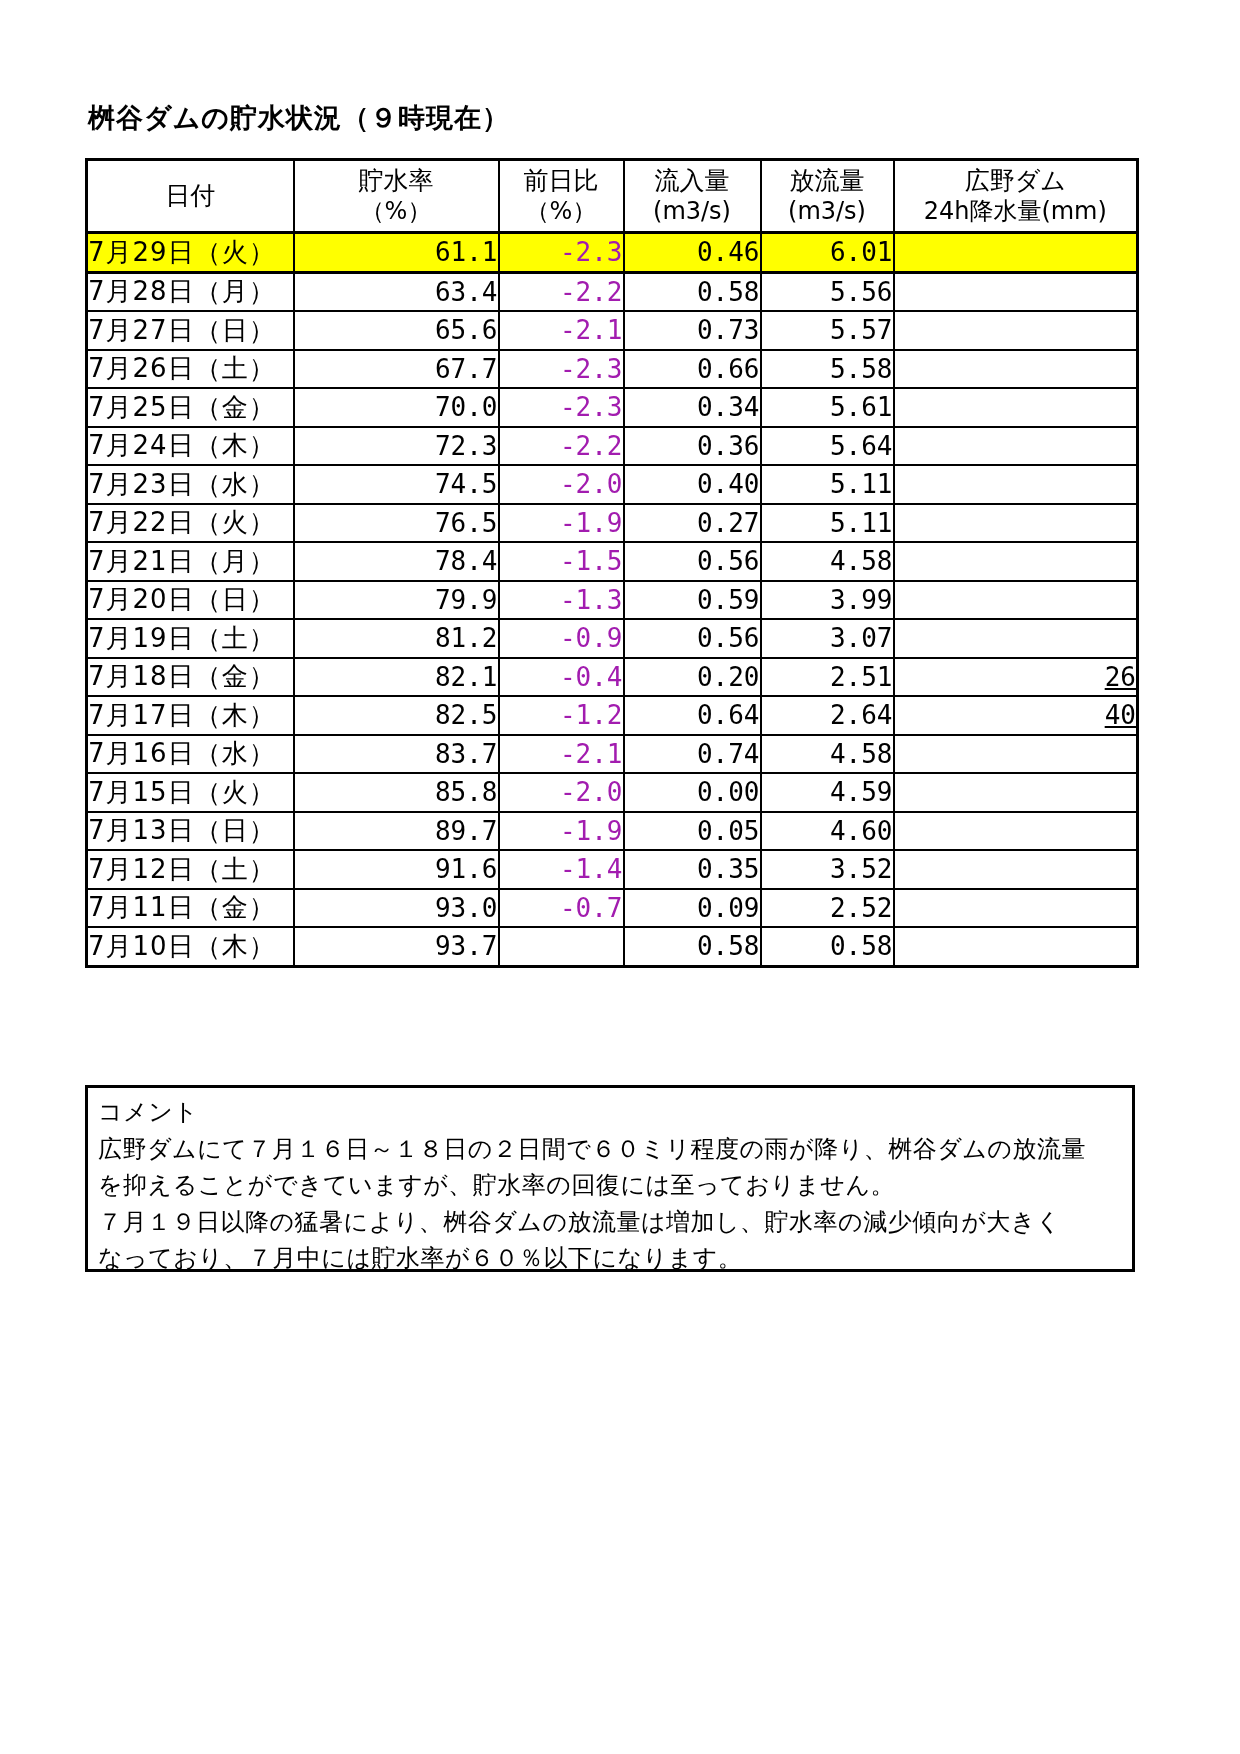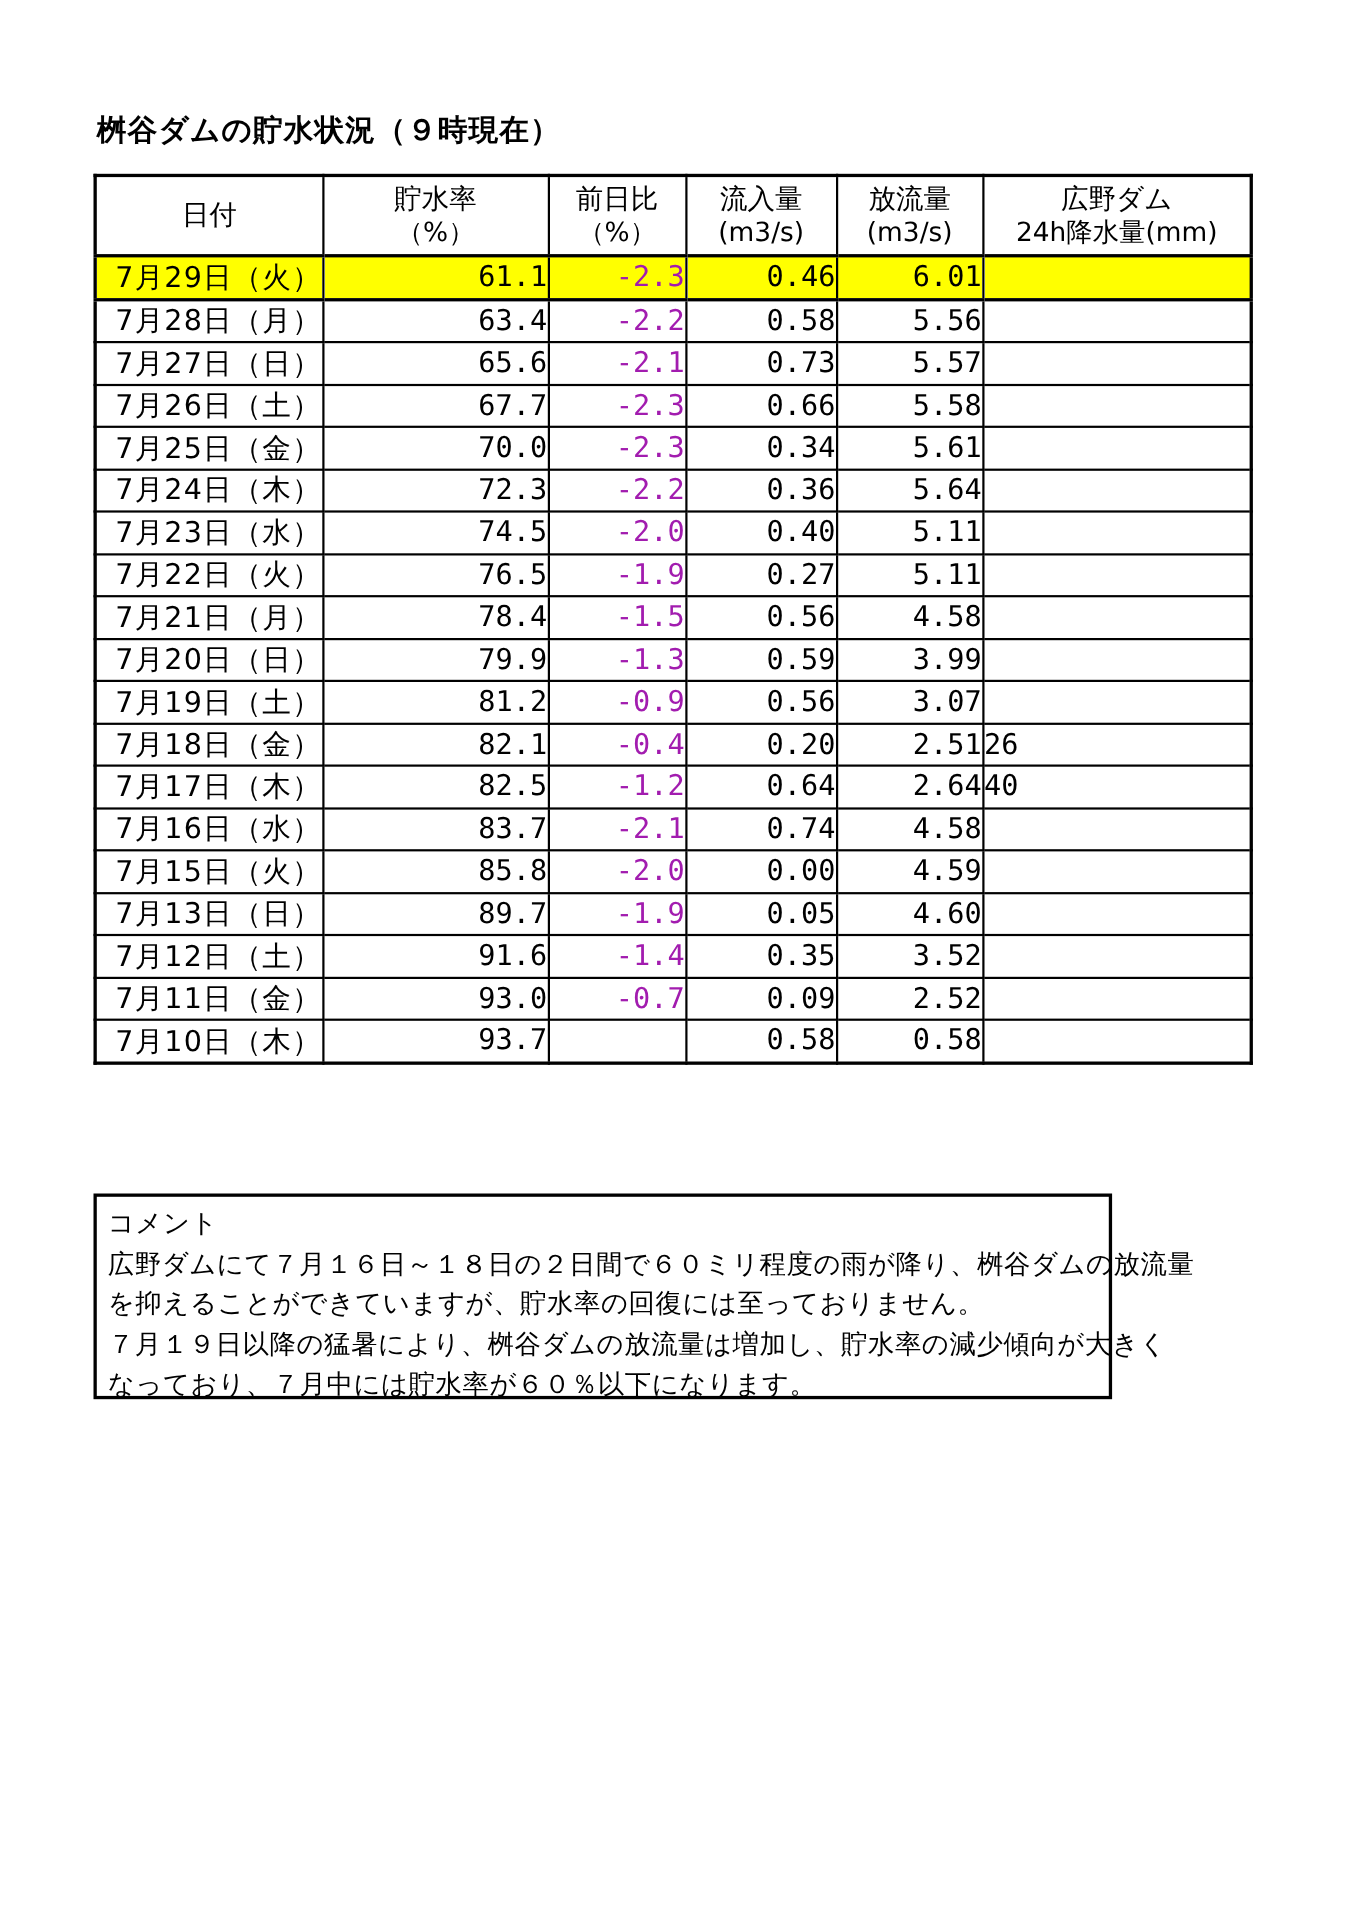--- a/index.html
+++ b/index.html
@@ -48,40 +48,41 @@
     vertical-align: middle;
     line-height: 1.22;
     border-bottom: 3px solid #000;
   }
   table.storage-table tbody td {
     height: 36.5px;
     font-size: 26px;
     vertical-align: middle;
   }
   td.date {
-    text-align: right;
+    text-align: left;
     letter-spacing: 1px;
   }
   td.storage, td.diff, td.inflow, td.outflow {
     text-align: right;
     padding-right: 25px;
     font-family: "DejaVu Sans Mono", "DejaVu Sans", monospace;
   }
   td.rain {
-    text-align: left;
+    text-align: right;
     font-family: "DejaVu Sans Mono", "DejaVu Sans", monospace;
+    text-decoration: underline;
   }
   td.diff { color: #a21caf; }
   tr.highlight td { background: #ffff00; border-bottom: 3px solid #000; }
   .unit-line { font-size: 24px; }
   .comment-box {
     position: absolute;
     left: 85px;
     top: 1085px;
-    width: 926px;
+    width: 1050px;
     height: 187px;
     box-sizing: border-box;
     border: 3px solid #000;
     padding: 6px 10px 0 10px;
   }
   .comment-line {
     font-size: 24px;
     line-height: 36.5px;
     letter-spacing: 0.5px;
     white-space: nowrap;

